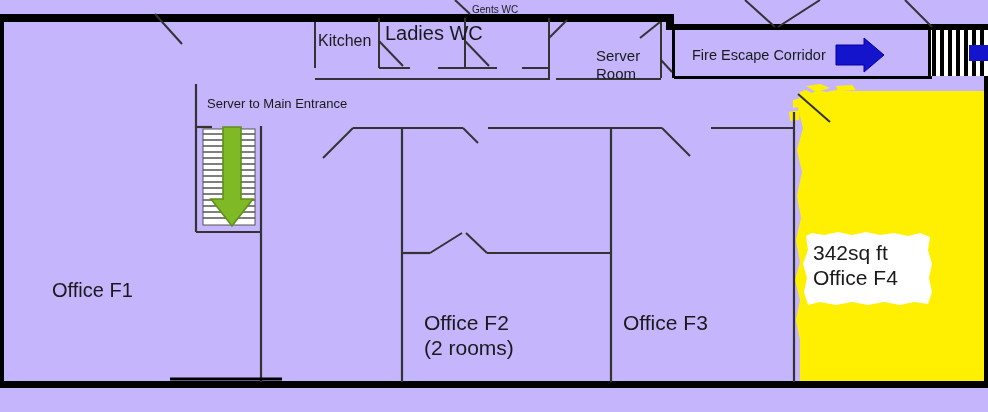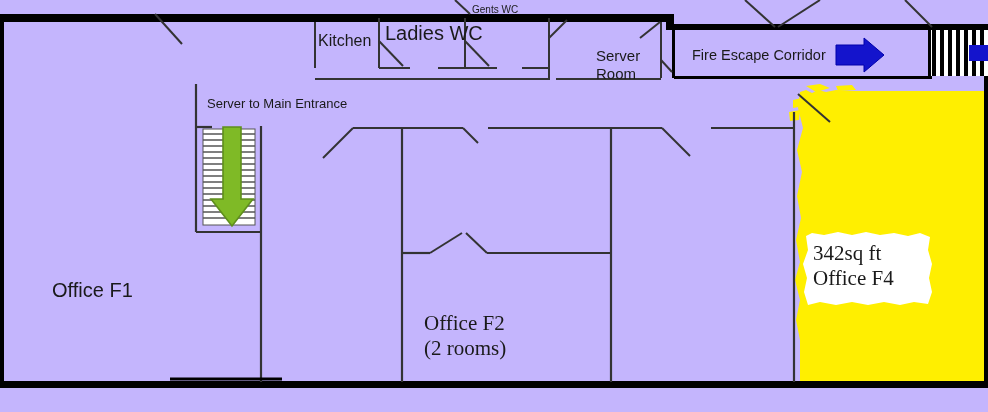--- a/index.html
+++ b/index.html
@@ -26,21 +26,21 @@
     position: absolute;
     color: #1a1a1a;
     white-space: pre;
     line-height: 1.18;
     pointer-events: none;
   }
   .lbl-arial {
     font-family: "Liberation Sans", sans-serif;
   }
   .lbl-dejavu {
-    font-family: Liberation Serif, serif;
+    font-family: Liberation Sans, sans-serif;
   }
   .kitchen     { left: 318px; top: 32px;  font-size: 16px; }
   .ladies      { left: 385px; top: 22px;  font-size: 20px; }
   .gents       { left: 472px; top: 4px;  font-size: 10px; }
   .server      { left: 596px; top: 27px;  font-size: 15px; margin-top: 20px; }
   .fire-esc    { left: 692px; top: 47px;  font-size: 14.5px; }
   .stairs-main { left: 207px; top: 96px;  font-size: 13px; }
   .office-f1   { left: 52px;  top: 279px; font-size: 20px; text-align: right; }
   .office-f1a  { left: 270px; top: 291px; font-size: 20px; }
   .office-f2   { left: 424px; top: 311px; font-size: 21px; }
@@ -214,16 +214,17 @@
   <div class="room-label lbl-arial kitchen">Kitchen</div>
   <div class="room-label lbl-arial ladies">Ladies WC</div>
   <div class="room-label lbl-arial gents">Gents WC</div>
   <div class="room-label lbl-arial server">Server
 Room</div>
   <div class="room-label lbl-arial fire-esc">Fire Escape Corridor</div>
   <div class="room-label lbl-arial stairs-main">Server to Main Entrance</div>
   <div class="room-label lbl-arial office-f1">Office F1</div>
   <div class="room-label lbl-dejavu office-f2">Office F2
 (2 rooms)</div>
+  <div class="room-label lbl-dejavu office-f3">Office F3</div>
   <div class="room-label lbl-dejavu office-f4">342sq ft
 Office F4</div>
 
 </div>
 
 </body></html>

